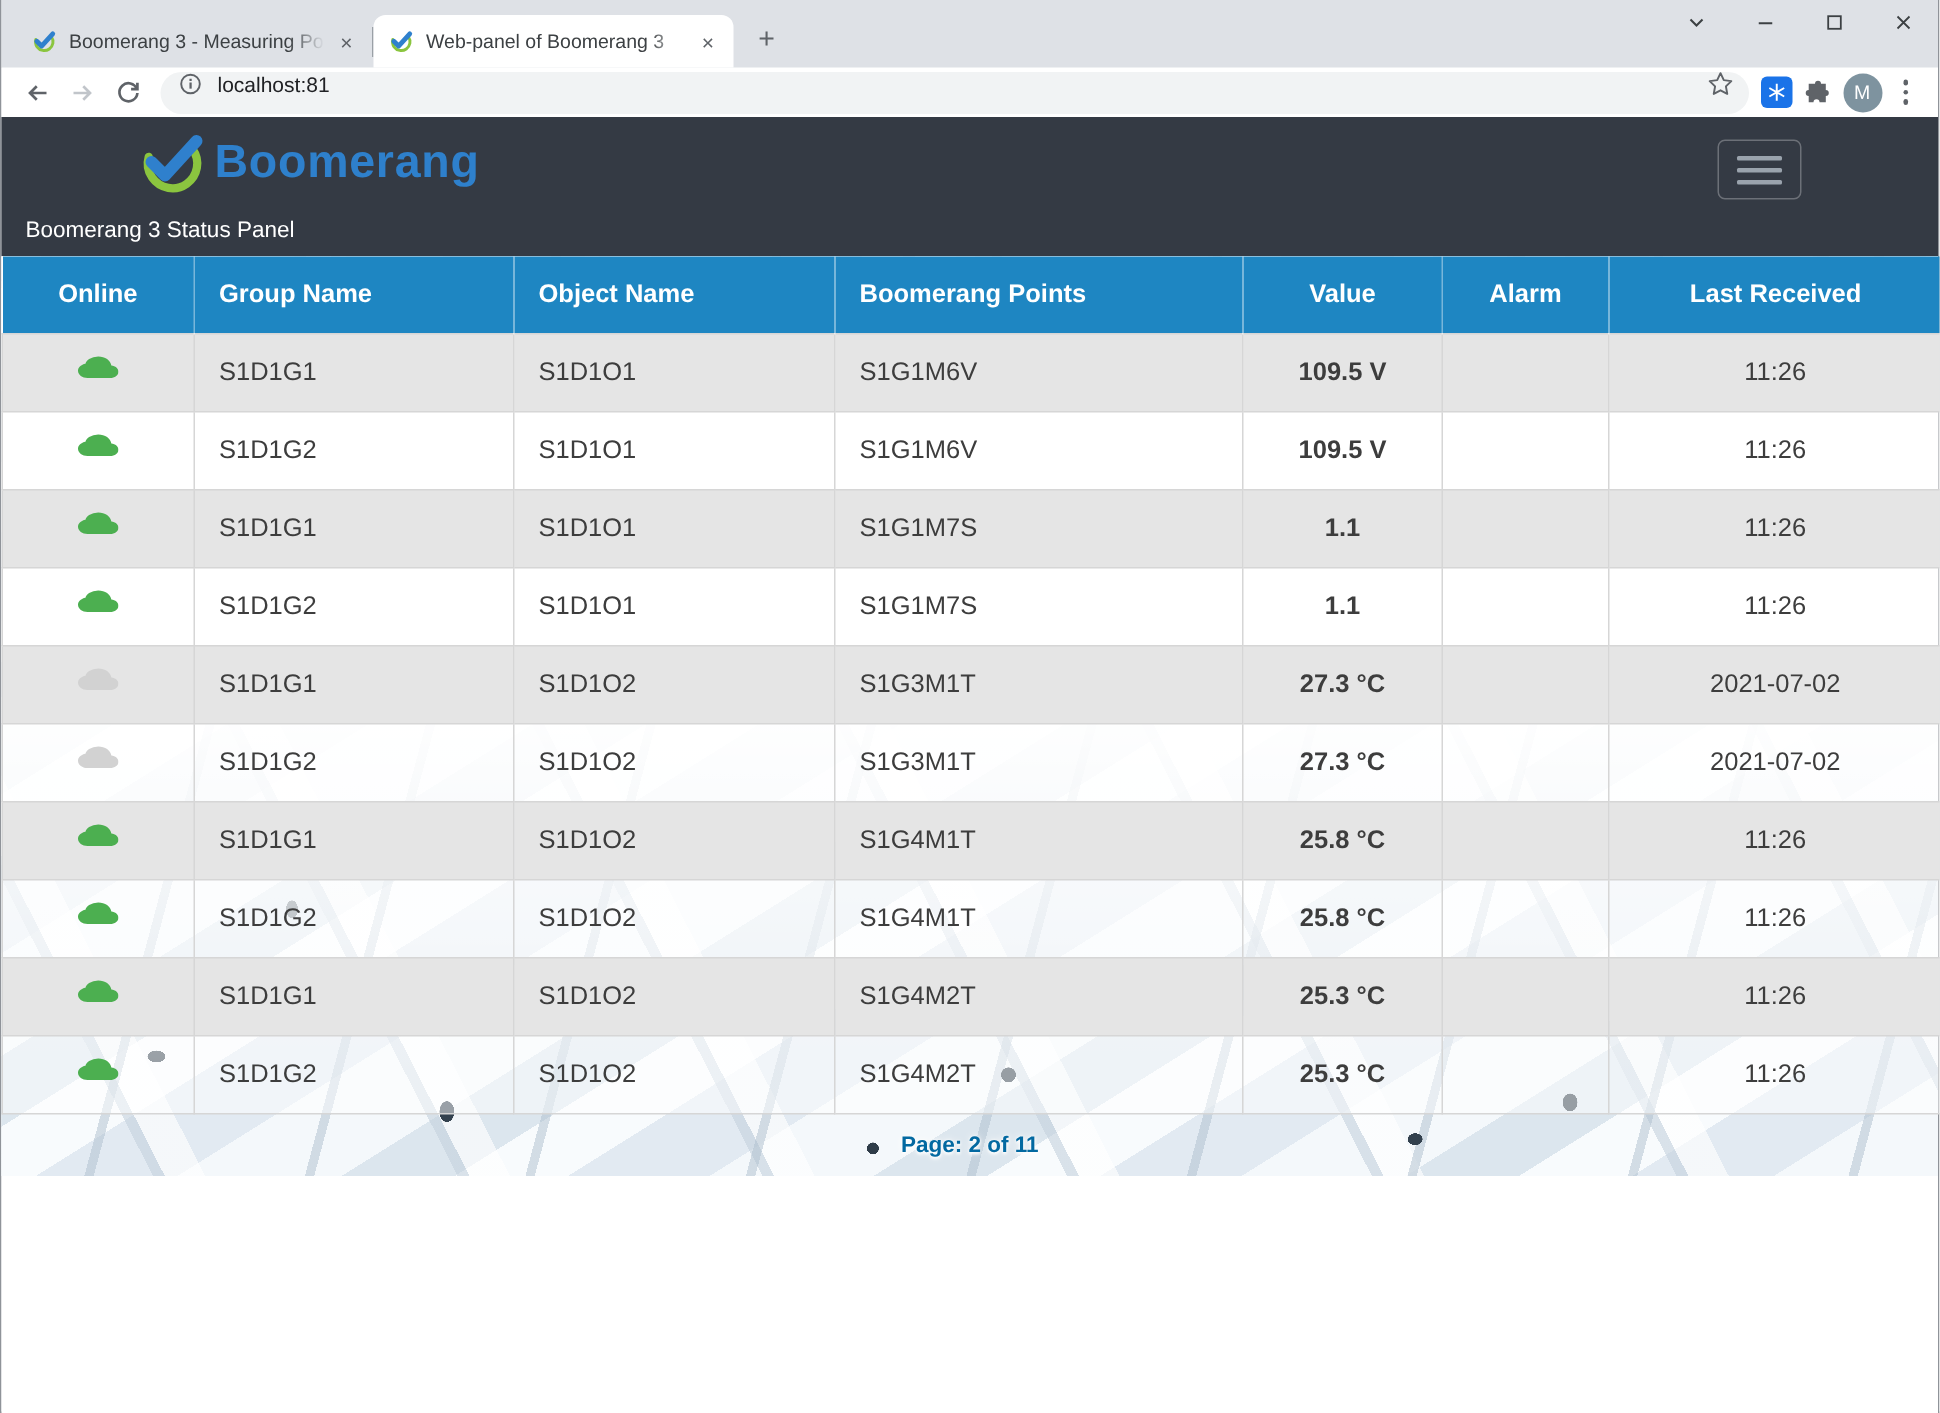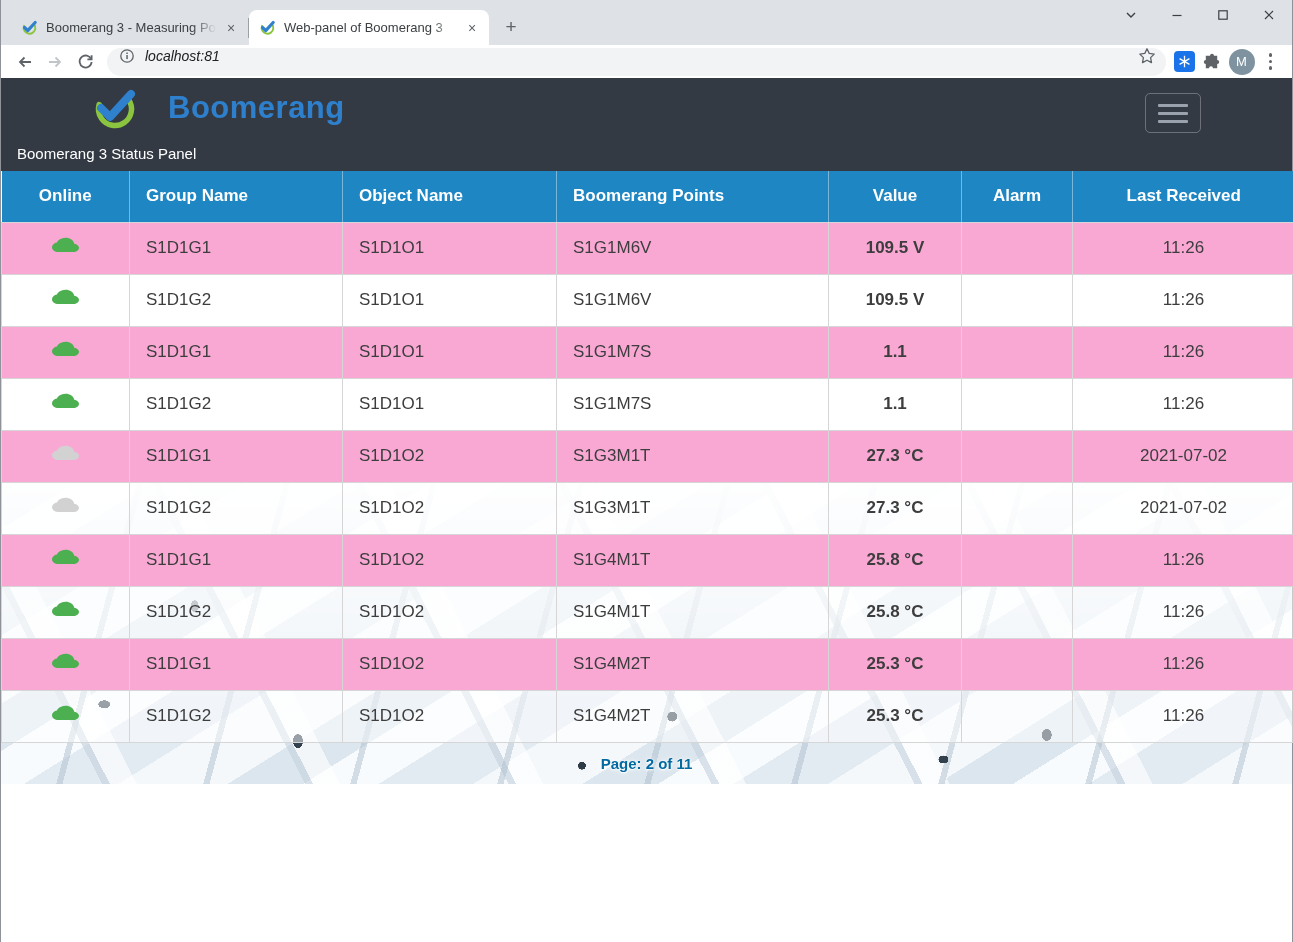--- a/index.html
+++ b/index.html
@@ -17,31 +17,31 @@
     -webkit-mask-image:linear-gradient(to right,#000 85%,transparent 99%);
             mask-image:linear-gradient(to right,#000 85%,transparent 99%); }
   .tab .tab-close { width:18px; height:18px; border-radius:50%; display:flex; align-items:center; justify-content:center; font-size:14px; color:#5f6368; margin-left:4px; }
   .tab-sep { width:1px; height:20px; background:#9aa0a6; align-self:center; margin-top:10px; }
   .newtab-btn { width:28px; height:28px; margin:0 0 4px 8px; border-radius:50%; display:flex; align-items:center; justify-content:center; font-size:19px; color:#5f6368; }
   .win-controls { position:absolute; top:0; right:0; height:30px; display:flex; }
   .win-btn { width:46px; height:30px; display:flex; align-items:center; justify-content:center; color:#3c4043; }
 
   .toolbar { height:33px; background:#fff; display:flex; align-items:center; padding:0 10px; gap:2px; }
   .nav-btn { width:28px; height:28px; display:flex; align-items:center; justify-content:center; border-radius:50%; flex:0 0 auto; }
-  .omnibox { flex:1; height:28px; background:#f1f3f4; border-radius:14px; display:flex; align-items:center; padding:0 10px 12px 12px; margin:0 6px; min-width:0;font-style:italic; }
+  .omnibox { flex:1; height:28px; background:#f1f3f4; border-radius:14px; display:flex; align-items:center; padding:0 10px 12px 12px; margin:0 6px; min-width:0; }
   .omnibox .url { font-size:14px; color:#202124; margin-left:10px; flex:1; white-space:nowrap; overflow:hidden; }
   .toolbar-right { display:flex; align-items:center; gap:8px; flex:0 0 auto; }
   .ext-blue { width:21px; height:21px; background:#1a73e8; border-radius:4px; display:flex; align-items:center; justify-content:center; }
   .avatar { width:26px; height:26px; border-radius:50%; background:#7e939f; color:#fff; font-size:13px; display:flex; align-items:center; justify-content:center; }
   .kebab { display:flex; flex-direction:column; gap:3px; padding:4px 10px 4px 6px; }
   .kebab i { width:3.5px; height:3.5px; border-radius:50%; background:#5f6368; }
 
   
   .app-header { height:93px; background:#343a44; position:relative; }
-  .brand { position:absolute; left:90px; top:6px; display:flex; align-items:center;gap:25px; }
+  .brand { position:absolute; left:90px; top:6px; display:flex; align-items:center; }
   .brand-text { font-size:31px; font-weight:bold; color:#2e80cc; letter-spacing:.5px; margin-left:4px; }
   .app-subtitle { position:absolute; left:16px; bottom:9px; color:#fff; font-size:15px;text-align:center; }
   .hamburger { position:absolute; right:91px; top:15px; width:56px; height:40px; border:1px solid rgba(255,255,255,.28); border-radius:5px; background:transparent; display:flex; flex-direction:column; align-items:center; justify-content:center; gap:5px; cursor:pointer; }
   .hamburger i { display:block; width:30px; height:3px; background:#9aa3ad; border-radius:1px; }
 
   
   .content { position:relative; height:613px; background:#fff; }
   .ice-bg { position:absolute; inset:0;
     background:
       linear-gradient(to bottom,#fff 0%,#fff 40%,rgba(255,255,255,.93) 50%,rgba(255,255,255,.6) 62%,rgba(255,255,255,.18) 78%,rgba(255,255,255,0) 89%),
@@ -59,21 +59,21 @@
       repeating-linear-gradient(63deg, rgba(255,255,255,0) 0 90px, rgba(196,209,221,.6) 90px 97px, rgba(255,255,255,.65) 97px 121px, rgba(255,255,255,0) 121px 181px),
       repeating-linear-gradient(-32deg, #f4f8fb 0 58px, #e2eaf2 58px 108px, #f8fbfd 108px 148px, #dce6ee 148px 188px),
       linear-gradient(#eef3f8,#e6edf3);
   }
 
   
   table.status { position:relative; border-collapse:collapse; table-layout:fixed; width:1293px; }
   .status thead th { height:51px; background:#1e86c2; color:#fff; font-size:17px; font-weight:bold; border-left:1px solid rgba(255,255,255,.4); }
   .status thead th:first-child { border-left:none; }
   .status td { height:52px; border:1px solid #d6d6d6; font-size:17px; color:#3d3d3d; }
-  .status tr.odd td { background:#f9a8d4; }
+  .status tr.odd td { background:#e5e5e5; }
   .status tr.even td { background:rgba(255,255,255,.5); }
   .al { text-align:left; padding-left:16px; }
   .ac { text-align:center; }
   td.c-value { font-weight:bold;margin-left:40px; }
   .cloud { display:inline-block; line-height:0; }
   .cloud.online  svg { fill:#4caf50; }
   .cloud.offline svg { fill:#d2d2d2; }
 
   .pagination { position:relative; height:42px; display:flex; align-items:center; justify-content:center;
     font-size:15px; font-weight:bold; color:#0369a1;

